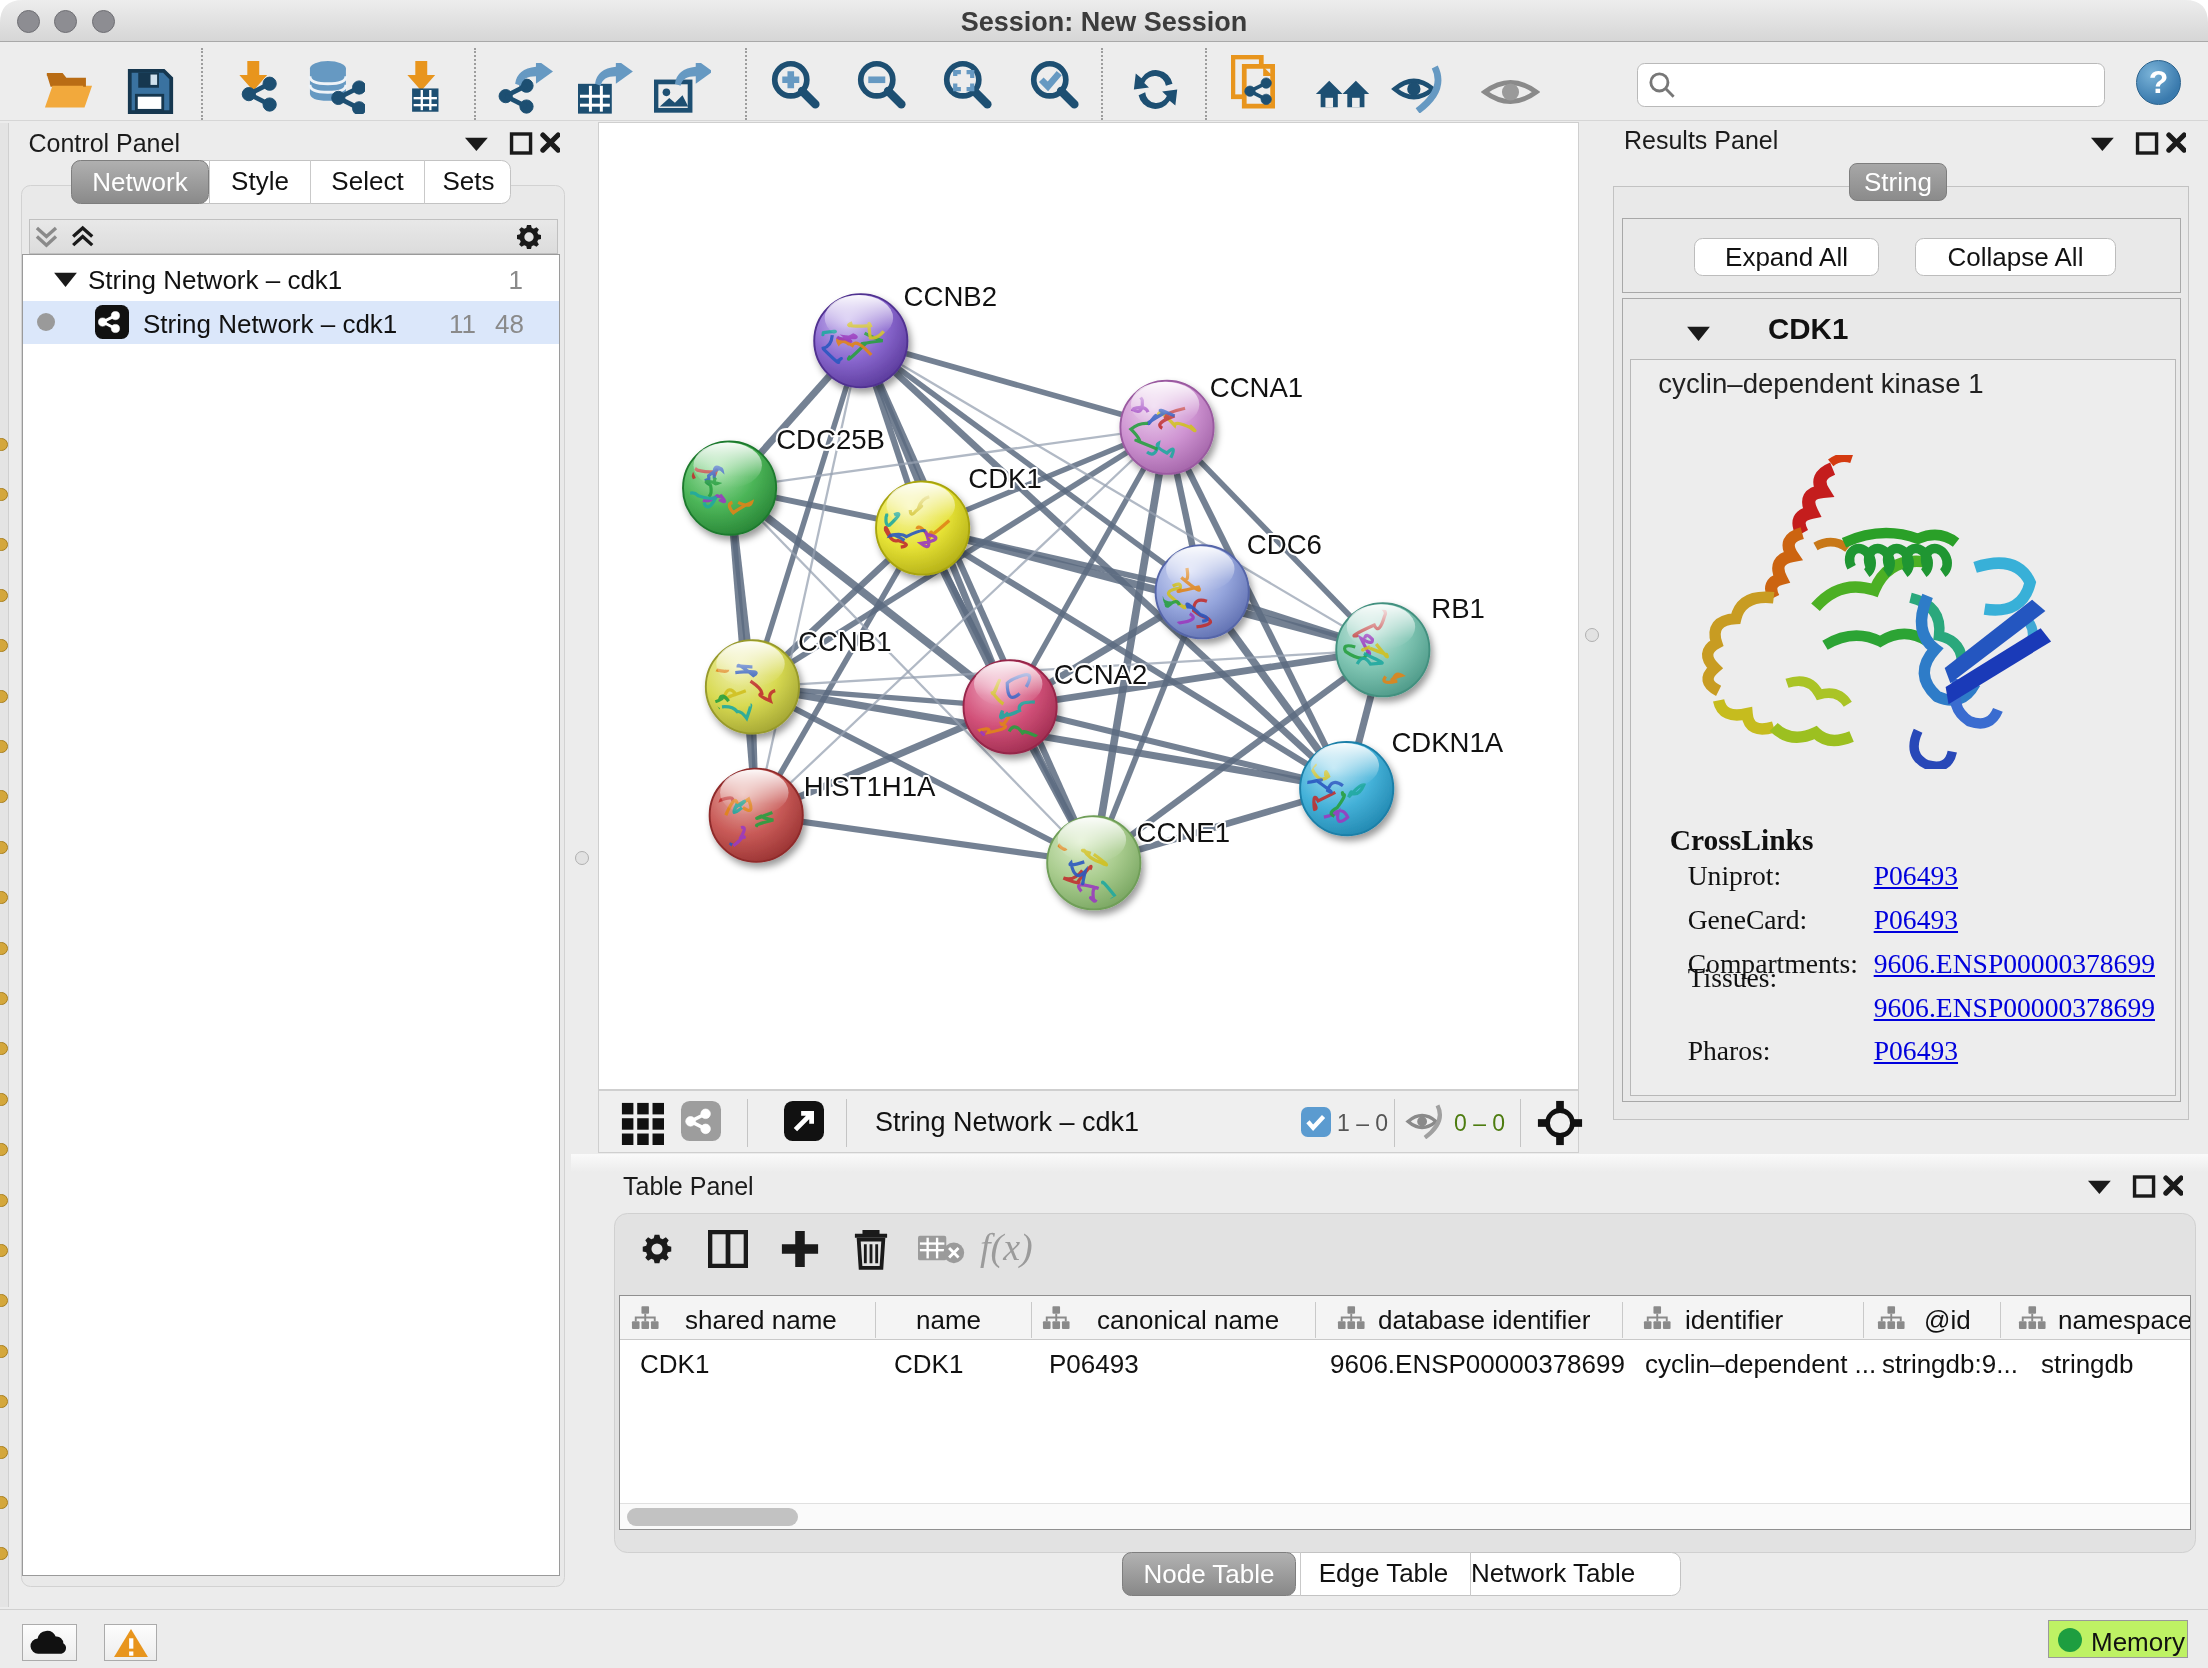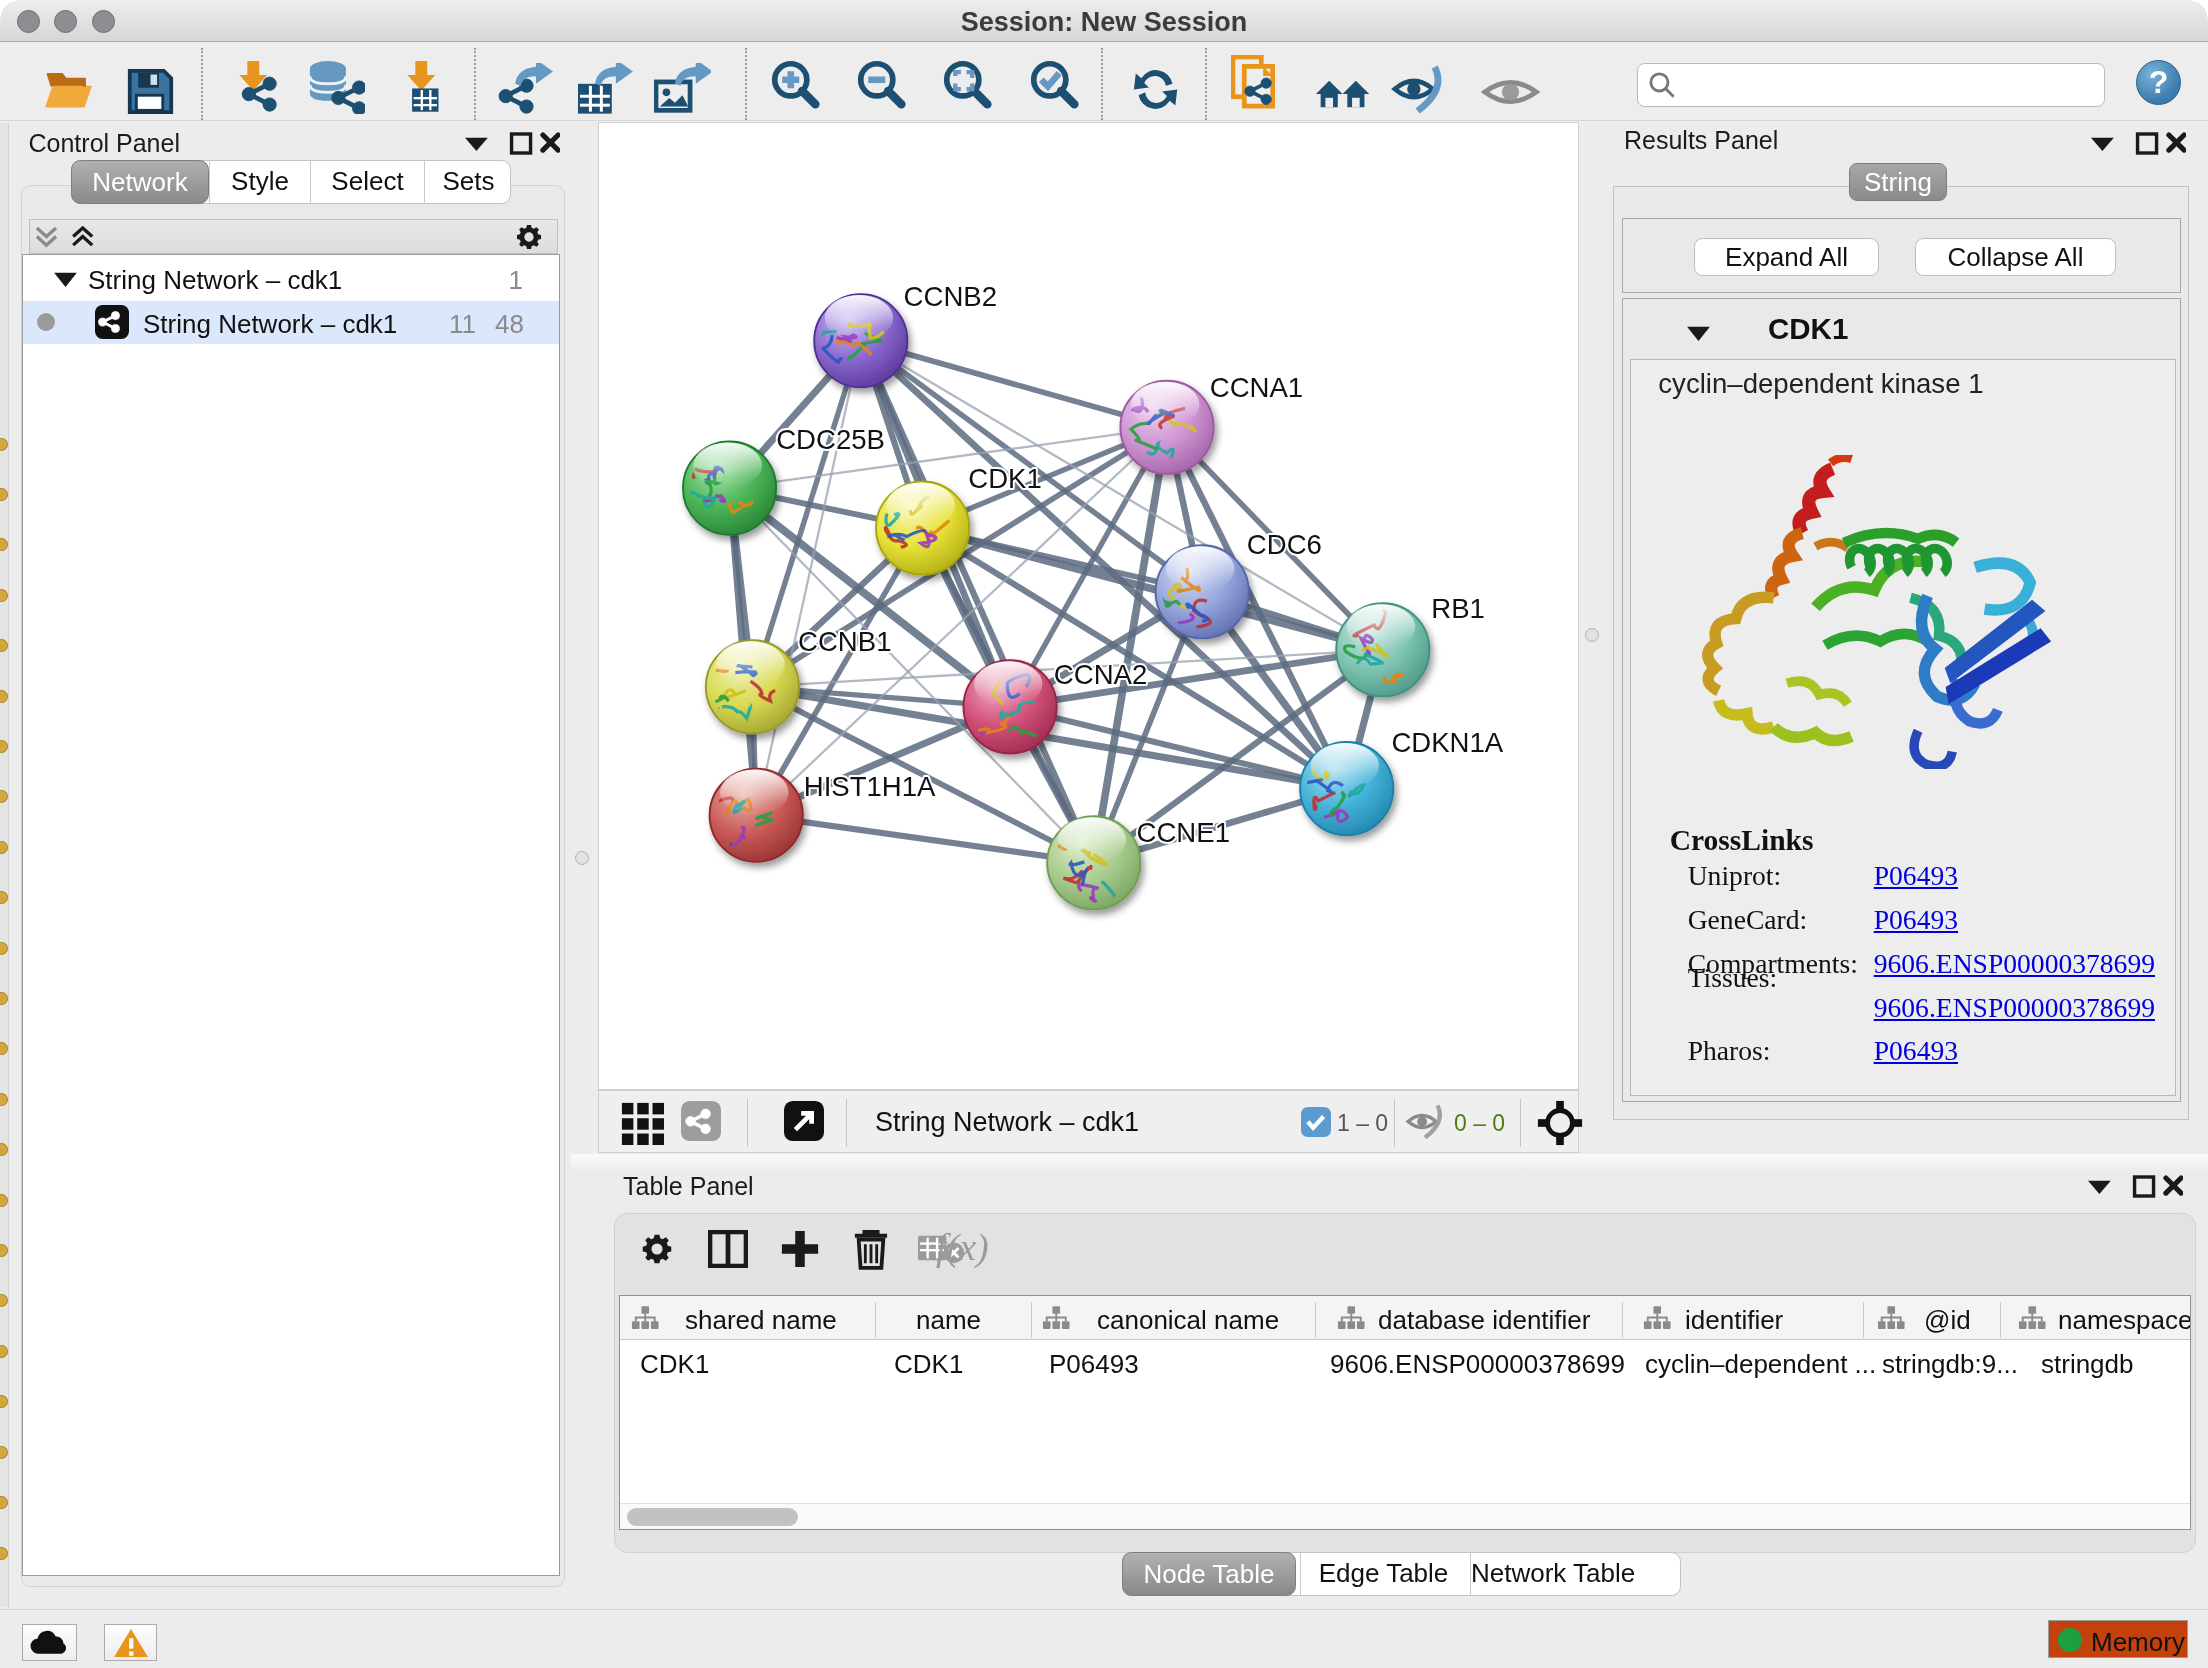--- a/index.html
+++ b/index.html
@@ -652,21 +652,21 @@
     <g fill="#9b9b9b">
       <rect x="0" y="4" width="30" height="26" rx="2"></rect>
       <rect x="2" y="11" width="26" height="2.5" fill="#fff"></rect>
       <rect x="2" y="18" width="26" height="2.5" fill="#fff"></rect>
       <rect x="9" y="6" width="2.5" height="22" fill="#fff"></rect>
       <rect x="19" y="6" width="2.5" height="22" fill="#fff"></rect>
       <circle cx="38" cy="22" r="11"></circle>
       <path d="M33 17 l10 10 M43 17 l-10 10" stroke="#fff" stroke-width="3"></path>
     </g>
   </svg>
-<div class="abs" style="left:936px;top:1225px;font-family:'Liberation Serif',serif;font-style:italic;font-size:38px;color:#9b9b9b">f(x)</div>
+<div class="abs" style="left:980px;top:1225px;font-family:'Liberation Serif',serif;font-style:italic;font-size:38px;color:#9b9b9b">f(x)</div>
 <div class="abs" style="left:619px;top:1295px;width:1572px;height:235px;background:#fff;border:1.9px solid #8f8f8f;overflow:hidden">
     <div class="abs" style="left:0;top:0;width:100%;height:44px;background:#f4f4f4;border-bottom:1px solid #c9c9c9"></div>
     <div class="abs" style="left:255px;top:5.7px;height:36px;border-left:1px solid #c9c9c9"></div>
     <div class="abs" style="left:411px;top:5.7px;height:36px;border-left:1px solid #c9c9c9"></div>
     <div class="abs" style="left:695px;top:5.7px;height:36px;border-left:1px solid #c9c9c9"></div>
     <div class="abs" style="left:1002px;top:5.7px;height:36px;border-left:1px solid #c9c9c9"></div>
     <div class="abs" style="left:1243px;top:5.7px;height:36px;border-left:1px solid #c9c9c9"></div>
     <div class="abs" style="left:1380px;top:5.7px;height:36px;border-left:1px solid #c9c9c9"></div>
     <svg width="28.5" height="25" viewBox="0 0 30 26" style="position:absolute;left:10.5px;top:9.5px">
       <g fill="#8a8a8a">
@@ -750,21 +750,21 @@
       <path d="M10 26 a8 8 0 0 1 -1 -16 a10 10 0 0 1 19 -2 a7 7 0 0 1 8 7 a6 6 0 0 1 -2 11 z" fill="#111"></path>
     </svg>
   </div>
 <div class="abs" style="left:104px;top:1624px;width:53px;height:37px;background:linear-gradient(#fdfdfd,#ededed);border:1px solid #ababab">
     <svg width="38" height="32" viewBox="0 0 40 34" style="position:absolute;left:6.7px;top:1.9px">
       <path d="M20 2 L38 32 H2 z" fill="#e8951d"></path>
       <rect x="18" y="12" width="4.5" height="11" fill="#fff"></rect>
       <rect x="18" y="26" width="4.5" height="4.5" fill="#fff"></rect>
     </svg>
   </div>
-<div class="abs" style="left:2048px;top:1620px;width:140px;height:38px;background:#c2410c;border:1.9px solid #9a9a9a">
+<div class="abs" style="left:2048px;top:1620px;width:140px;height:38px;background:#bef264;border:1.9px solid #9a9a9a">
     <div class="abs" style="left:8.6px;top:6.7px;width:24px;height:24px;border-radius:50%;background:#1e9e40"></div>
     <div class="abs" style="left:42px;top:5.7px;font-size:26px;color:#111">Memory</div>
   </div>
 <svg width="23" height="23" style="position:absolute;left:0;top:0" viewBox="0 0 24 24">
     <path d="M0 24 L0 0 L24 0 A24 24 0 0 0 0 24" fill="#ffffff" transform="rotate(0)" opacity="0"></path>
     <path d="M0 0 h24 A24 24 0 0 0 0 24 z" fill="#fff" opacity="0"></path>
     <path d="M0 0 L24 0 Q0 0 0 24 Z" fill="#ffffff"></path>
   </svg>
 <svg width="23" height="23" style="position:absolute;right:0;top:0" viewBox="0 0 24 24">
     <path d="M0 0 L24 0 L24 24 Q24 0 0 0 Z" fill="#ffffff"></path>

